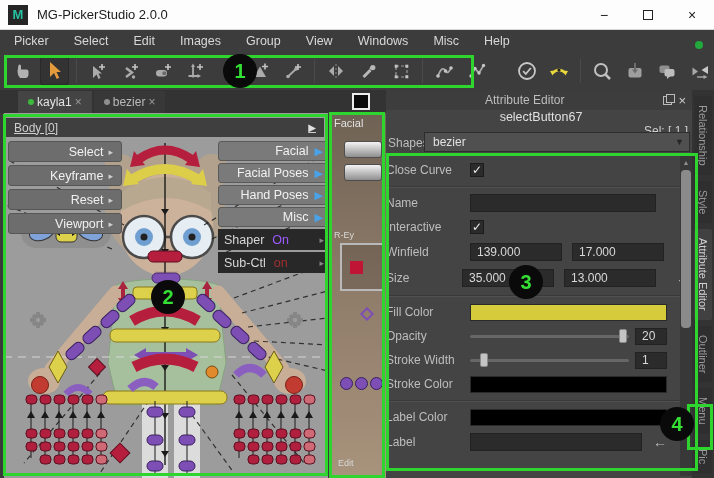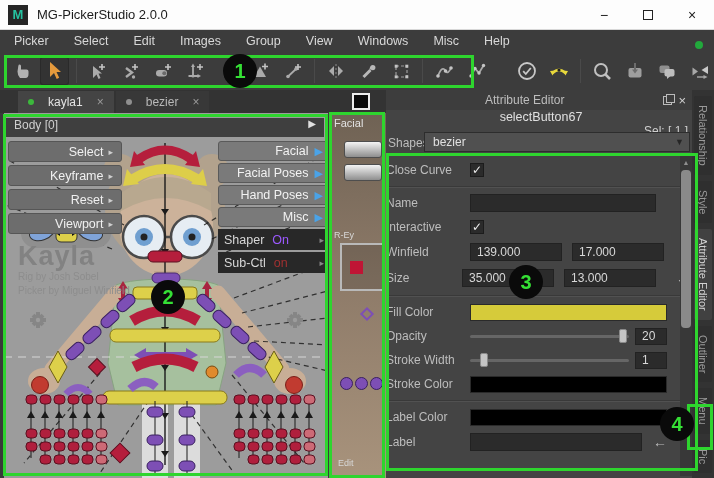--- a/index.html
+++ b/index.html
@@ -31,35 +31,35 @@
   .tbtn { width:30px; height:28px; display:flex; align-items:center; justify-content:center;
           border-radius:3px; }
   .tbtn.active { background:#333; box-shadow:inset 0 0 0 1px #2a2a2a; }
   .tsep { width:1px; height:24px; background:#2d2d2d; border-right:1px solid #4a4a4a; margin:0 3px; }
   .tbtn svg { display:block; }
 
   
   .tabbar { position:absolute; left:0; top:90px; width:386px; height:23px; background:#333;
             display:flex; align-items:flex-end; }
   .tabs-holder { display:flex; height:22px; margin-left:18px; gap:2px; }
-  .tab { display:flex; align-items:center; gap:14px; padding:0 10px; background:#383838; height:22px; }
+  .tab { display:flex; align-items:center; gap:3px; padding:0 10px; background:#383838; height:22px; }
   .tab.active { background:#444; }
   .tab-dot { width:6px; height:6px; border-radius:50%; background:#8f8f8f; }
   .tab.active .tab-dot { background:#3cb83c; }
   .tab-label { font-size:12px; color:#b9b9b9; }
   .tab.active .tab-label { color:#e4e4e4; }
   .tab-close { font-size:12px; color:#9a9a9a; }
   .ns-btn { position:absolute; left:352px; top:3px; width:18px; height:17px; background:#0a0a0a;
             border:2px solid #ececec; }
 
   
   .canvas { position:absolute; left:4px; top:113px; width:324px; height:365px; background:#9c9c9c; overflow:hidden; }
   .canvas svg { position:absolute; left:0; top:0; }
   .body-header { position:absolute; left:2px; top:5px; width:318px; height:19px; background:#3f3f3f;
-                 color:#cfcfcf; font-size:12px; display:flex; padding:0 8px; }
+                 color:#cfcfcf; font-size:12px; display:flex; align-items:center; padding:0 8px;text-decoration:underline; }
   .body-header .hdr-arrow { margin-left:auto; color:#e0e0e0; font-size:10px; }
   .pbtn-col-left { position:absolute; left:4px; top:28px; display:flex; flex-direction:column; gap:3px; }
   .pbtn { width:114px; height:21px; background:#6d6d6d; border:1px solid #565656; border-radius:3px;
           color:#f0f0f0; font-size:12.5px; display:flex; align-items:center; justify-content:flex-end;
           padding-right:8px; gap:5px; }
   .pbtn .mini-arrow { color:#cfcfcf; font-size:9px; }
   .pbtn-col-right { position:absolute; right:-2px; top:28px; display:flex; flex-direction:column; gap:2px; }
   .pbtn2 { width:112px; height:20px; background:#7a7a7a; border:1px solid #5a5a5a; border-radius:3px;
            color:#f2f2f2; font-size:12.5px; display:flex; align-items:center; justify-content:flex-end;
            padding-right:6px; gap:6px; }
@@ -615,25 +615,20 @@
           <span class="tlabel">Shaper</span>
           <span class="tstate" style="color: rgb(155, 89, 255);">On</span>
           <span class="mini-arrow">▸</span>
         </div>
         <div class="ptoggle">
           <span class="tlabel">Sub-Ctl</span>
           <span class="tstate" style="color: rgb(160, 48, 48);">on</span>
           <span class="mini-arrow">▸</span>
         </div>
       </div>
-    <div class="credits">
-      <div class="big">Kayla</div>
-      <div class="small">Rig by Josh Sobel</div>
-      <div class="small">Picker by Miguel Winfield</div>
-    </div>
   </div>
 
   <div class="strip">
     <div class="strip-title">Facial</div>
     <div class="grad-btn" style="top:28px"></div>
     <div class="grad-btn" style="top:51px"></div>
     <div class="strip-label" style="left:4px; top:117px">R-Ey</div>
     <div class="red-box">
         <div class="red-sq"></div>
       </div>

